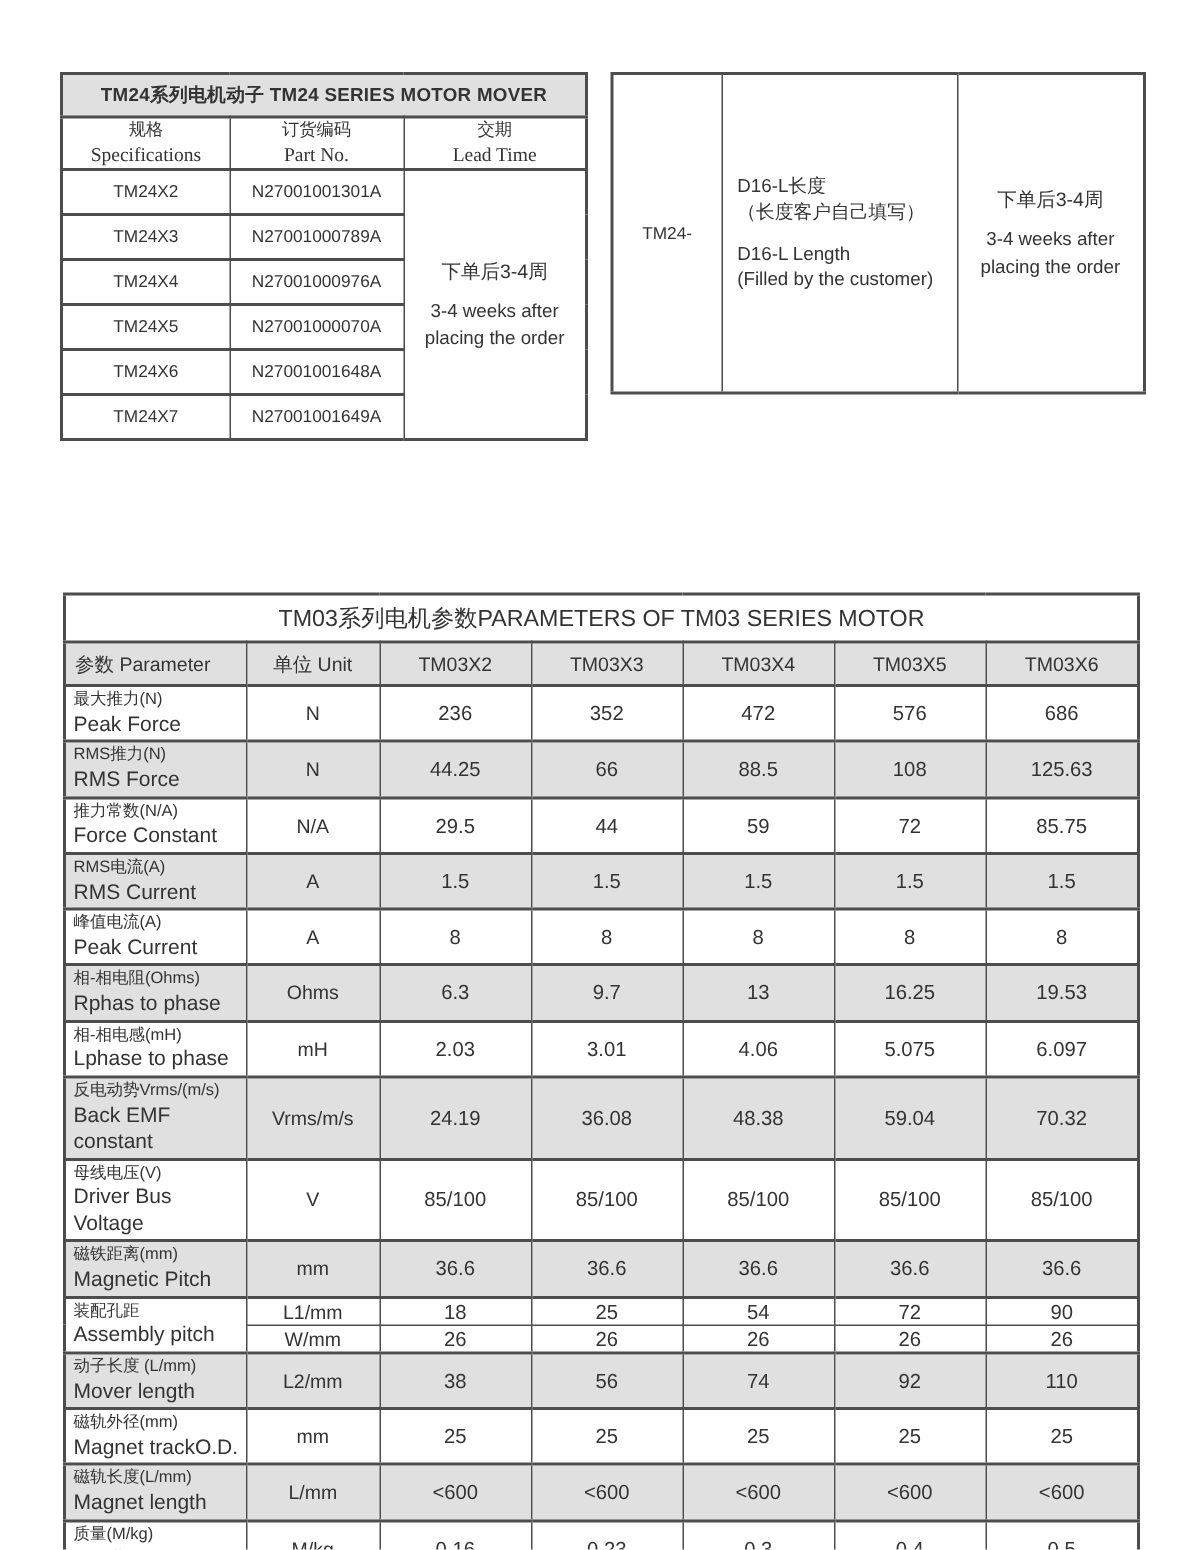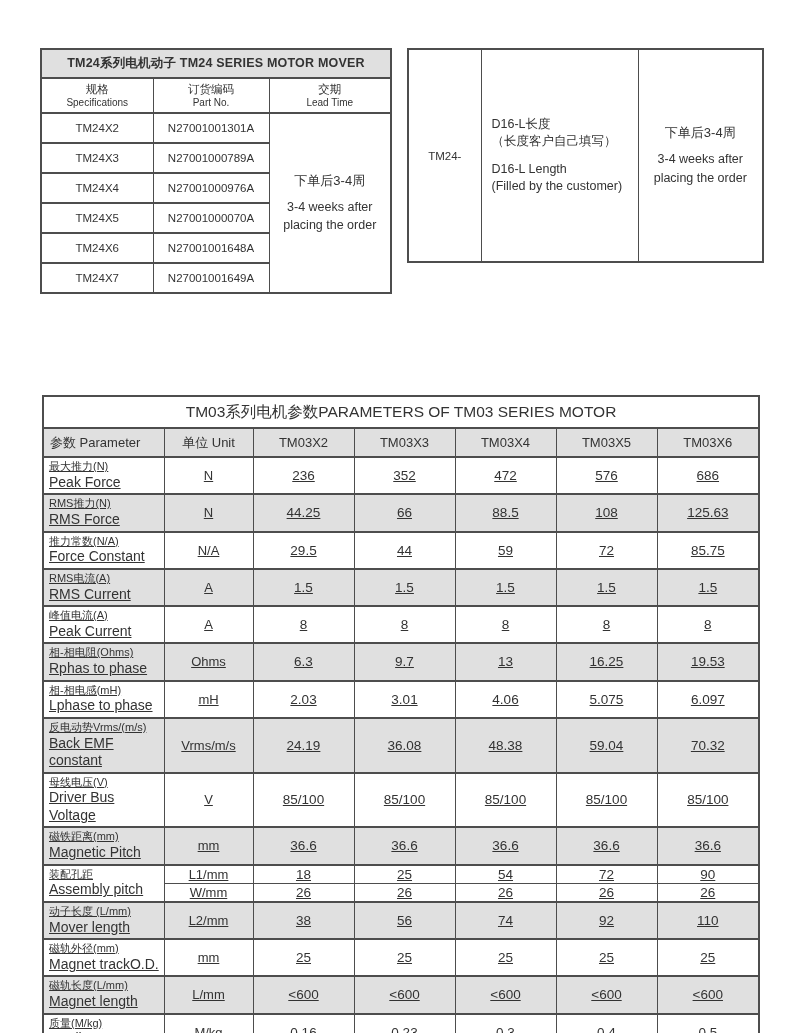--- a/index.html
+++ b/index.html
@@ -32,38 +32,38 @@
   tr.t-title th {
     background:#e0e0e0;
     font-weight:bold;
     font-size:12.5px;
     text-align:center;
     letter-spacing:0.2px;
   }
   tr.t-head { height:35px; }
   tr.t-head th { background:#ffffff; text-align:center; }
   .hzh { font-size:11.5px; line-height:1.3; }
-  .hen { font-size:10px;   line-height:1.2; }
+  .hen { font-size:13px;   line-height:1.2;font-family:Liberation Serif, serif; }
   tr.t-row { height:30px; }
   td.c { text-align:center; font-size:11.5px; }
   td.lead { text-align:center; }
   .lzh { font-size:13px; margin-bottom:8px; }
   .len { font-size:12.5px; line-height:1.45; }
   tr.tk-body { height:213px; }
   td.model { text-align:center; font-size:11.5px; }
   td.desc { text-align:left; padding-left:10px; font-size:12.5px; line-height:1.35; }
   .dgap { margin-top:11px; }
 
   
   tr.p-title { height:32px; }
   tr.p-title th { background:#ffffff; font-size:15.5px; text-align:center; }
   tr.p-head { height:29px; }
   tr.p-head th { background:#e0e0e0; font-size:13px; text-align:center; }
   tr.p-head th.ph-left { text-align:left; padding-left:6px; }
-  tr.pr { height:18px;text-decoration:underline; }
+  tr.pr { height:18px; }
   tr.s td { background:#e0e0e0; }
   td.plab { text-align:left; padding:2px 3px 2px 5px; }
   .pzh { font-size:11px;   line-height:1.25; }
   .pen { font-size:14px; line-height:1.25; }
   td.punit { text-align:center; font-size:13px; }
   td.pval  { text-align:center; font-size:13.5px; }
   tr.asub1 td.punit, tr.asub1 td.pval { border-bottom-width:1px; }
   tr.asub2 td.punit, tr.asub2 td.pval { border-top-width:1px; }
 </style>
 </head>

